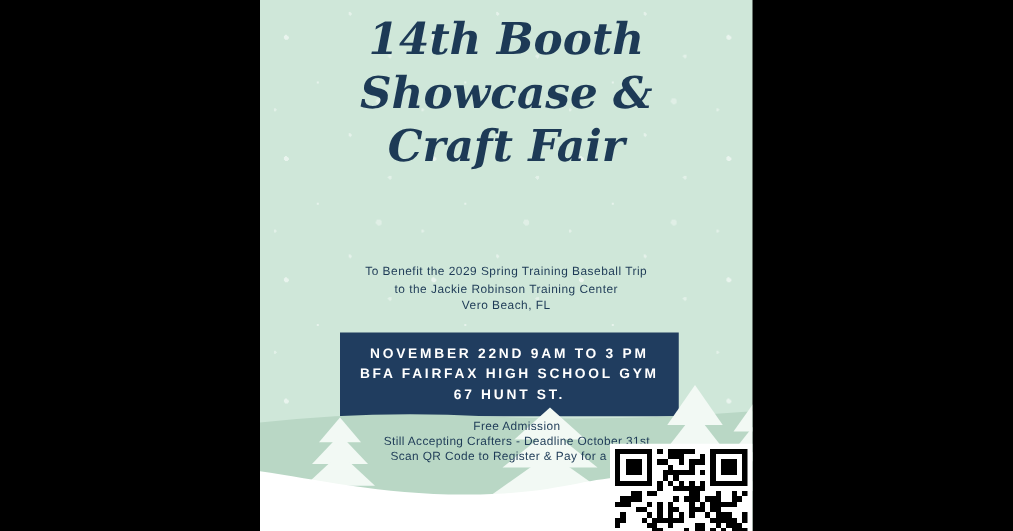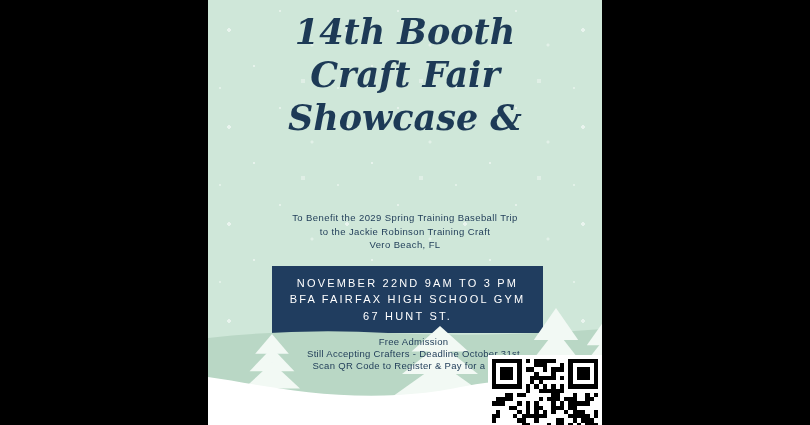--- a/index.html
+++ b/index.html
@@ -30,43 +30,43 @@
   }
   .title{position:absolute;top:10px;left:0;width:100%;text-align:center;
          color:var(--navy);font-family:"DejaVu Serif", serif;
          font-style:italic;font-weight:700;font-size:35px;line-height:43px;
          letter-spacing:0px;}
   .benefit{position:absolute;top:211px;left:0;width:100%;text-align:center;
            color:var(--navy);font-size:9.5px;line-height:13.5px;letter-spacing:.4px;}
   .banner{position:absolute;left:64px;top:266px;width:271px;height:67px;
           background:var(--banner);color:#fff;display:flex;flex-direction:column;
           justify-content:center;text-align:center;
-          font-size:11px;font-weight:400;letter-spacing:2.2px;line-height:16.5px;}
+          font-size:11px;font-weight:700;letter-spacing:2.2px;line-height:16.5px;}
   .info{position:absolute;top:336px;left:0;width:100%;text-align:center;
         color:var(--navy);font-size:9.5px;line-height:12px;letter-spacing:.3px;padding-left:17px;}
   .scene{position:absolute;left:0;top:300px;width:394px;height:125px;}
   .qr{position:absolute;left:280px;top:355px;width:114px;height:114px;
       background:#fff;padding:4px;}
   .qr svg{display:block;width:106px;height:106px;shape-rendering:crispEdges;}
 </style>
 </head>
 <body>
 
 <div class="stage">
   <div class="flyer">
 
     <div class="title">
       <div>14th Booth</div>
+      <div>Showcase &amp;</div>
       <div>Craft Fair</div>
-      <div>Showcase &amp;</div>
     </div>
 
     <div class="benefit">
       <div>To Benefit the 2029 Spring Training Baseball Trip</div>
-      <div>to the Jackie Robinson Training Craft</div>
+      <div>to the Jackie Robinson Training Center</div>
       <div>Vero Beach, FL</div>
     </div>
 
     <div class="banner">
       <div>NOVEMBER 22ND 9AM TO 3 PM</div>
       <div>BFA FAIRFAX HIGH SCHOOL GYM</div>
       <div>67 HUNT ST.</div>
     </div>
 
     <svg class="scene" viewBox="0 0 394 125" xmlns="http://www.w3.org/2000/svg">

